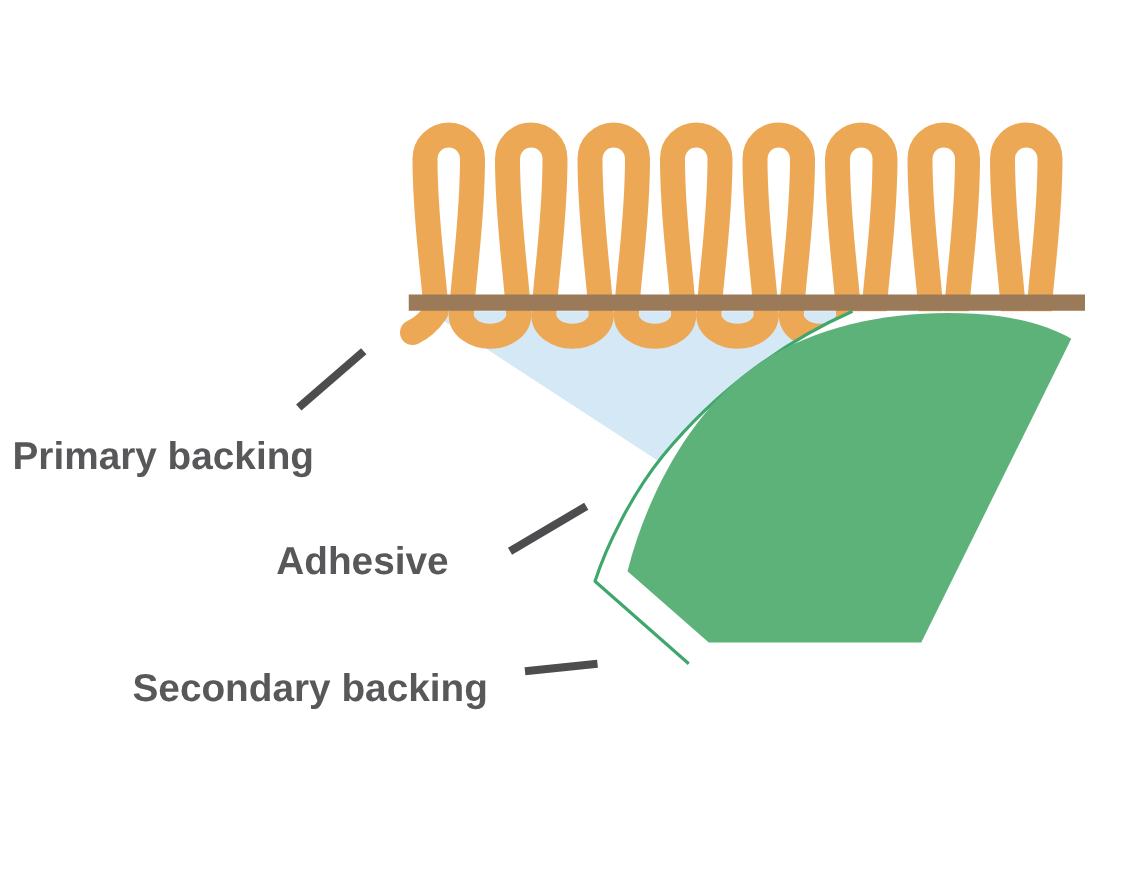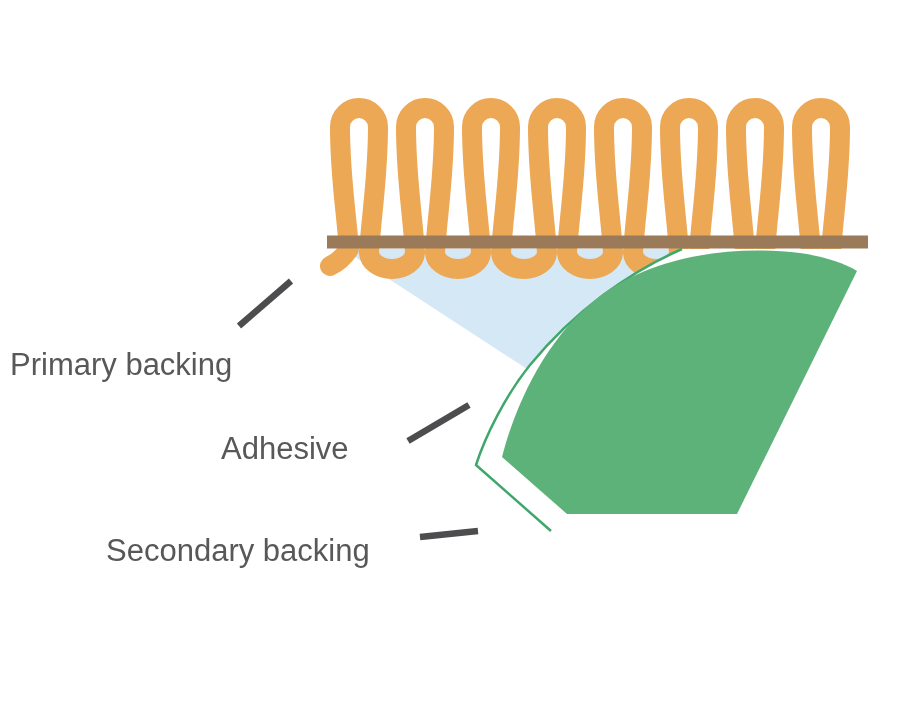--- a/index.html
+++ b/index.html
@@ -7,20 +7,21 @@
     padding: 0;
     background: #ffffff;
     font-family: "Liberation Sans", sans-serif;
   }
   #stage {
     position: relative;
     width: 900px;
     height: 703px;
     background: var(--background, #ffffff);
     overflow: hidden;
+    font-weight: bold;
   }
   #diagram-svg {
     position: absolute;
     left: 0;
     top: 0;
     width: 900px;
     height: 703px;
   }
   .yarn {
     fill: none;

